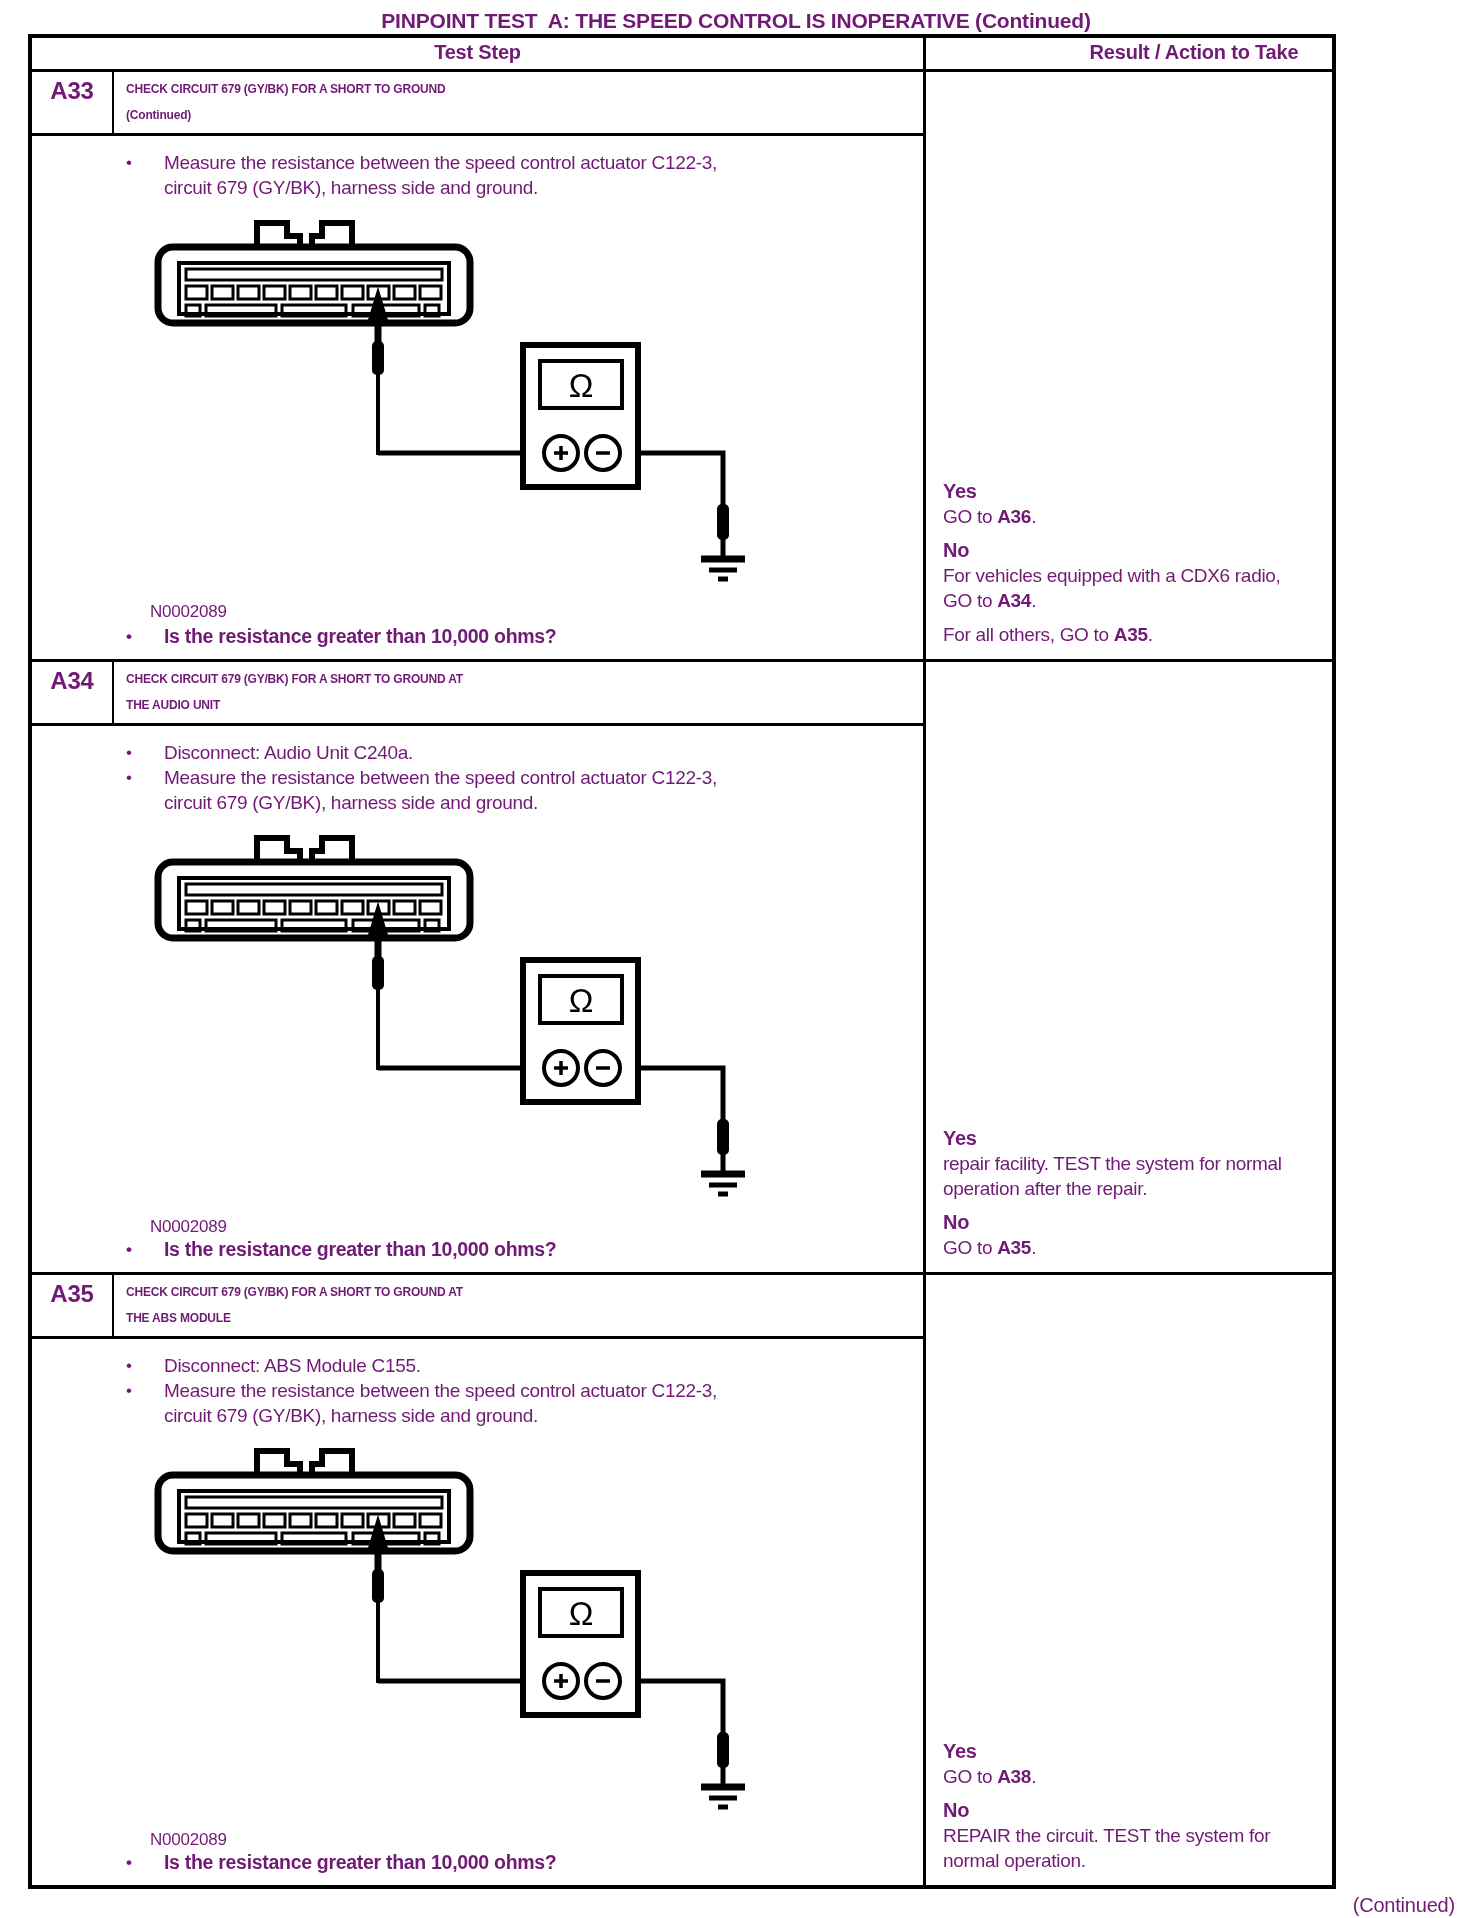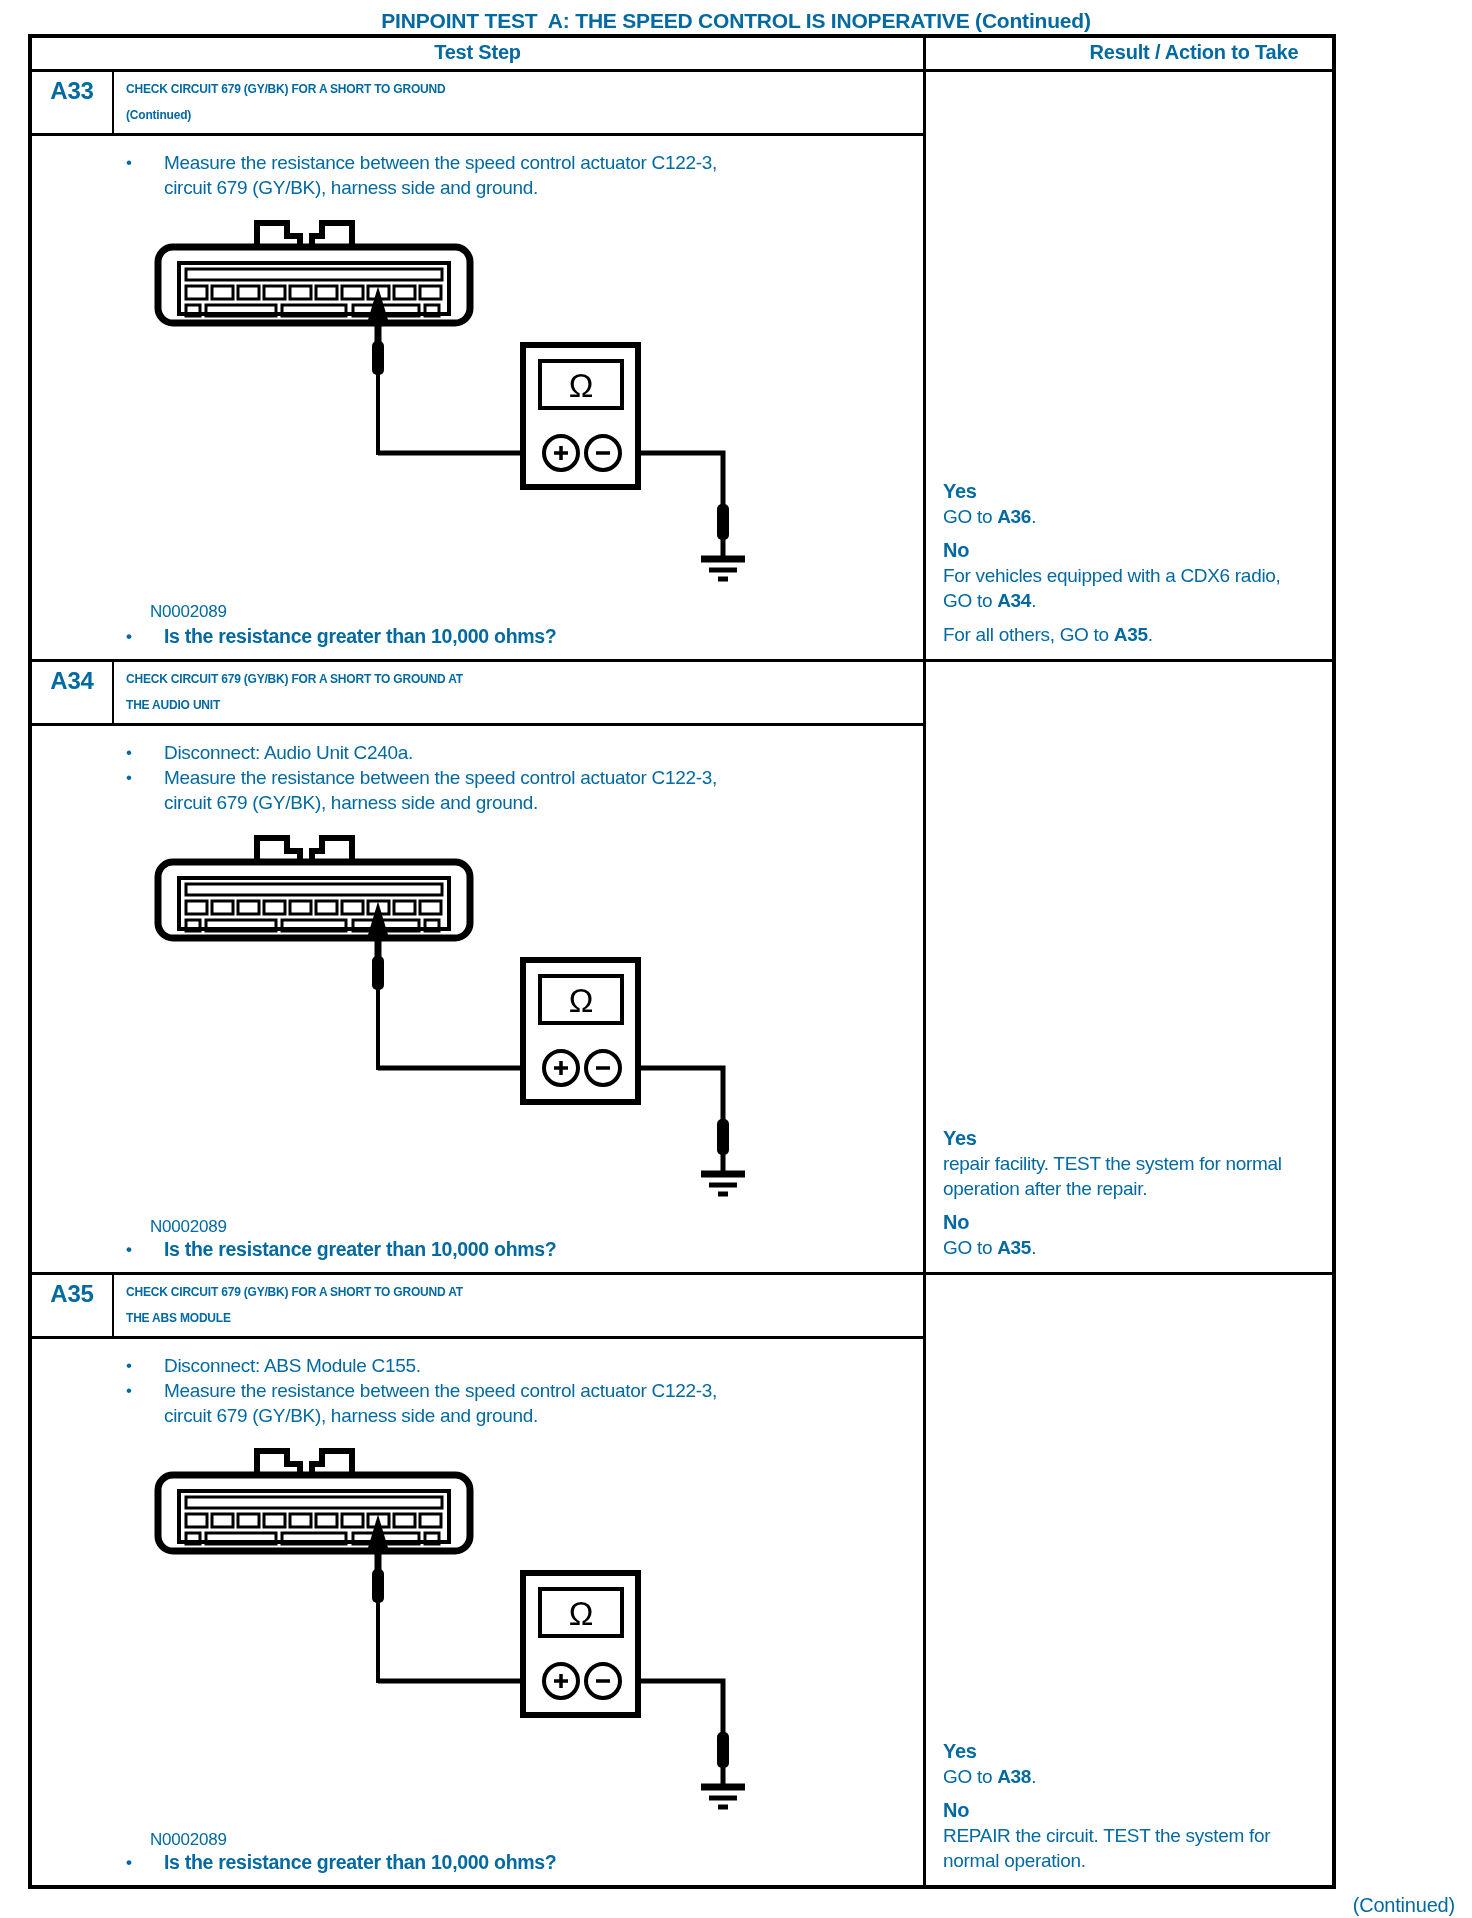--- a/index.html
+++ b/index.html
@@ -1,16 +1,16 @@
 <!DOCTYPE html>
 <html><head>
 <meta charset="utf-8">
 <style>
   html,body{margin:0;padding:0;background:#e8e8e8;}
-  .page{position:relative;width:1472px;height:1918px;background:#ffffff;color:#0369a1;
+  .page{position:relative;width:1472px;height:1918px;background:#ffffff;color:#701a75;
         font-family:"Liberation Sans",sans-serif;overflow:hidden;}
   .title{white-space:pre;text-align:center;font-weight:bold;font-size:21px;
          letter-spacing:-0.2px;padding-top:9px;}
   .ptable{box-sizing:border-box;margin:1px 0 0 28px;width:1308px;border:4px solid #000;}
   .thead{display:grid;grid-template-columns:891px 528px;}
   .th{font-weight:bold;font-size:20px;text-align:center;padding:3px 0 5px;letter-spacing:-0.2px;}
   .th-right{border-left:3px solid #000;padding-left:11px;}
   .trow{display:grid;grid-template-columns:82px 809px 528px;grid-template-rows:auto 1fr;
         border-top:3px solid #000;}
   .cell-id{grid-row:1;grid-column:1;border-right:2px solid #000;text-align:center;

